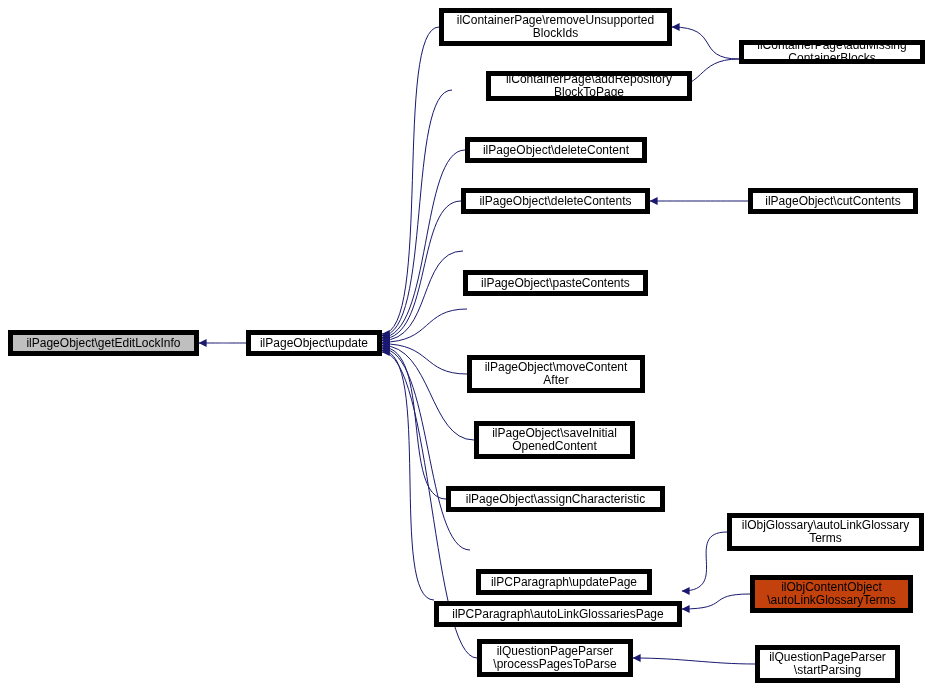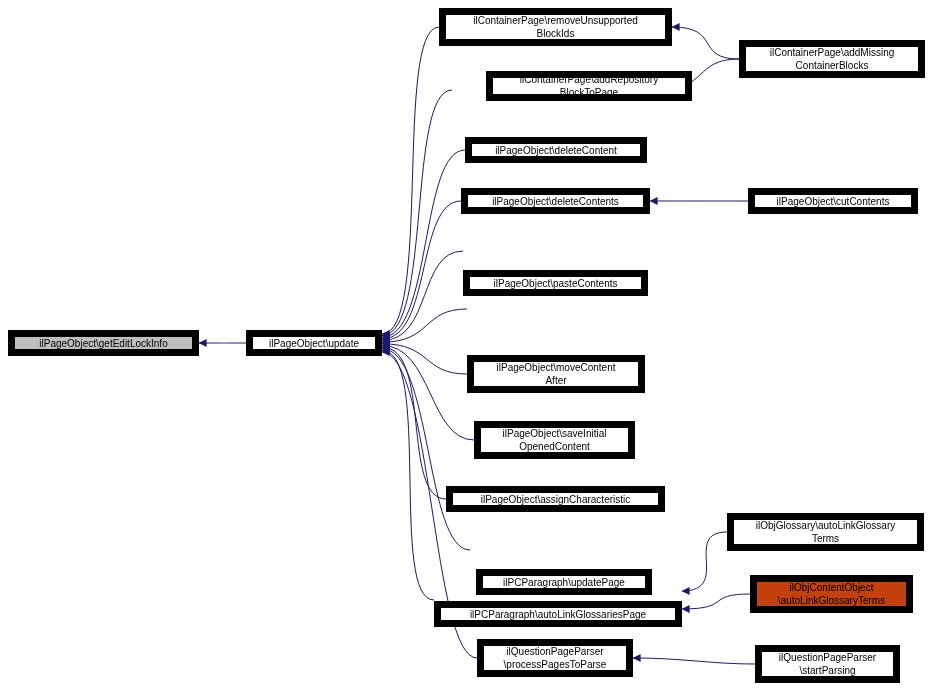--- a/index.html
+++ b/index.html
@@ -17,22 +17,22 @@
     left: 0; top: 0;
     width: 940px; height: 692px;
   }
   .node {
     position: absolute;
     display: flex;
     flex-direction: column;
     align-items: center;
     justify-content: center;
     background: #ffffff;
-    border: 7px solid #0f766e;
-    font-size: 10px;
+    border: 5px solid #0f766e;
+    font-size: 12px;
     line-height: 13px;
     text-align: center;
     color: #000000;
     cursor: pointer;
   }
   .node.highlight {
     background: #bfbfbf;
     cursor: default;
   }
   .node span { white-space: nowrap; }
@@ -107,21 +107,21 @@
     <div class="node" style="left: 476px; top: 537px; width: 176px; height: 26px; border-color: rgb(0, 0, 0); background: rgb(255, 255, 255); color: rgb(0, 0, 0); margin-top: 32px;">
       <span>ilPCParagraph\updatePage</span>
     </div>
     <div class="node" style="left: 434px; top: 601px; width: 248px; height: 26px; border-color: rgb(0, 0, 0); background: rgb(255, 255, 255); color: rgb(0, 0, 0);">
       <span>ilPCParagraph\autoLinkGlossariesPage</span>
     </div>
     <div class="node" style="left: 477px; top: 639px; width: 156px; height: 38px; border-color: rgb(0, 0, 0); background: rgb(255, 255, 255); color: rgb(0, 0, 0);">
       <span>ilQuestionPageParser</span>
       <span>\processPagesToParse</span>
     </div>
-    <div class="node" style="left: 739px; top: 40px; width: 186px; height: 38px; border-color: rgb(0, 0, 0); background: rgb(255, 255, 255); color: rgb(0, 0, 0);">
+    <div class="node" style="left: 739px; top: 40px; width: 186px; height: 24px; border-color: rgb(0, 0, 0); background: rgb(255, 255, 255); color: rgb(0, 0, 0);">
       <span>ilContainerPage\addMissing</span>
       <span>ContainerBlocks</span>
     </div>
     <div class="node" style="left: 748px; top: 188px; width: 170px; height: 26px; border-color: rgb(0, 0, 0); background: rgb(255, 255, 255); color: rgb(0, 0, 0);">
       <span>ilPageObject\cutContents</span>
     </div>
     <div class="node" style="left: 727px; top: 513px; width: 197px; height: 38px; border-color: rgb(0, 0, 0); background: rgb(255, 255, 255); color: rgb(0, 0, 0);">
       <span>ilObjGlossary\autoLinkGlossary</span>
       <span>Terms</span>
     </div>

